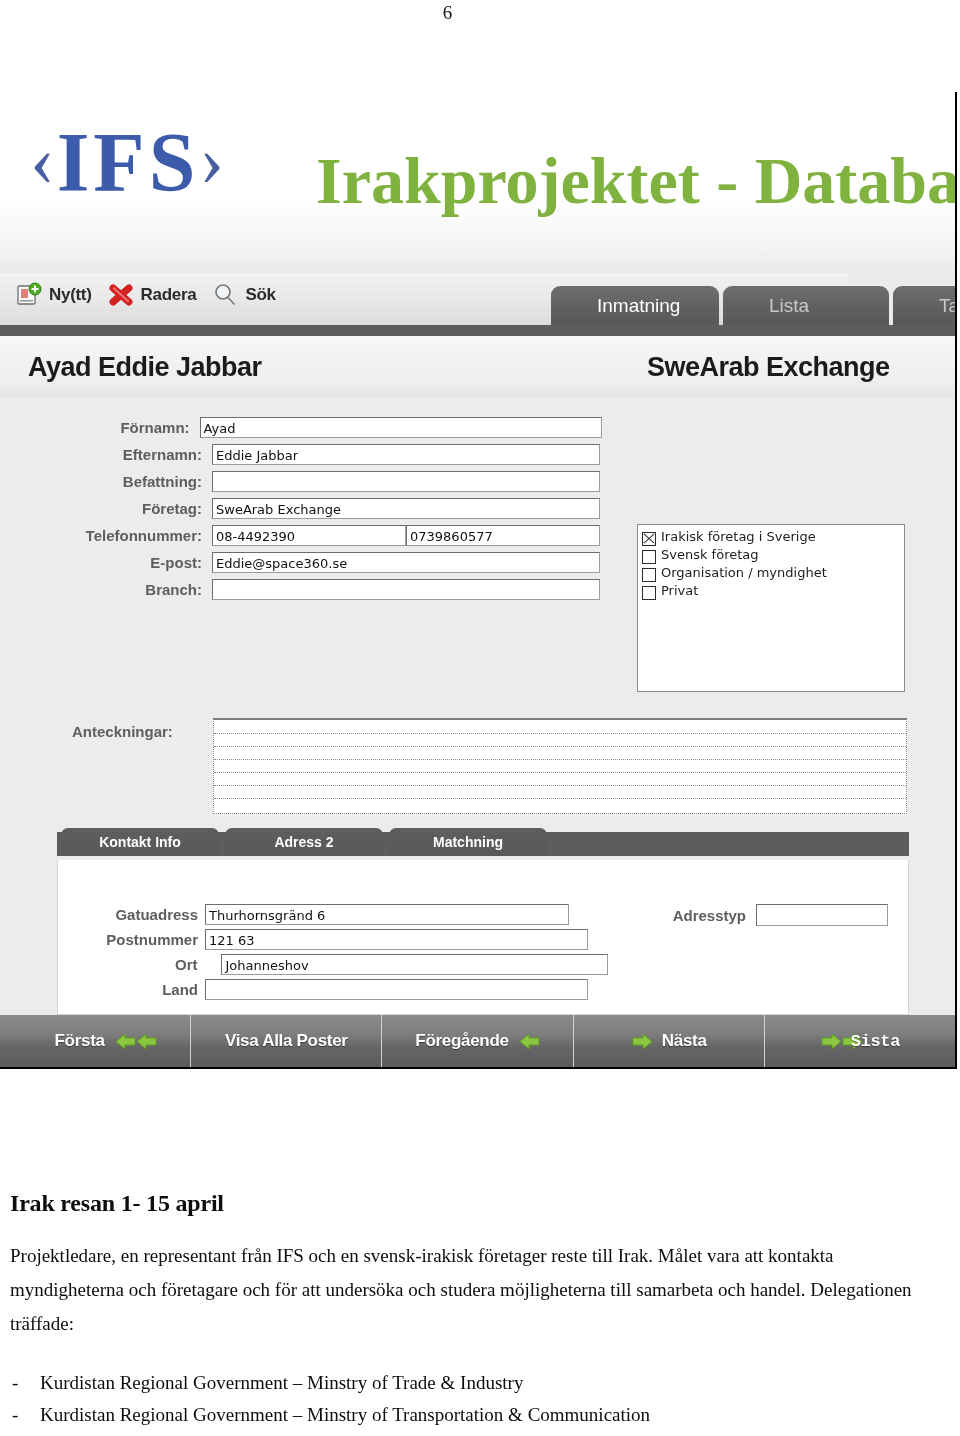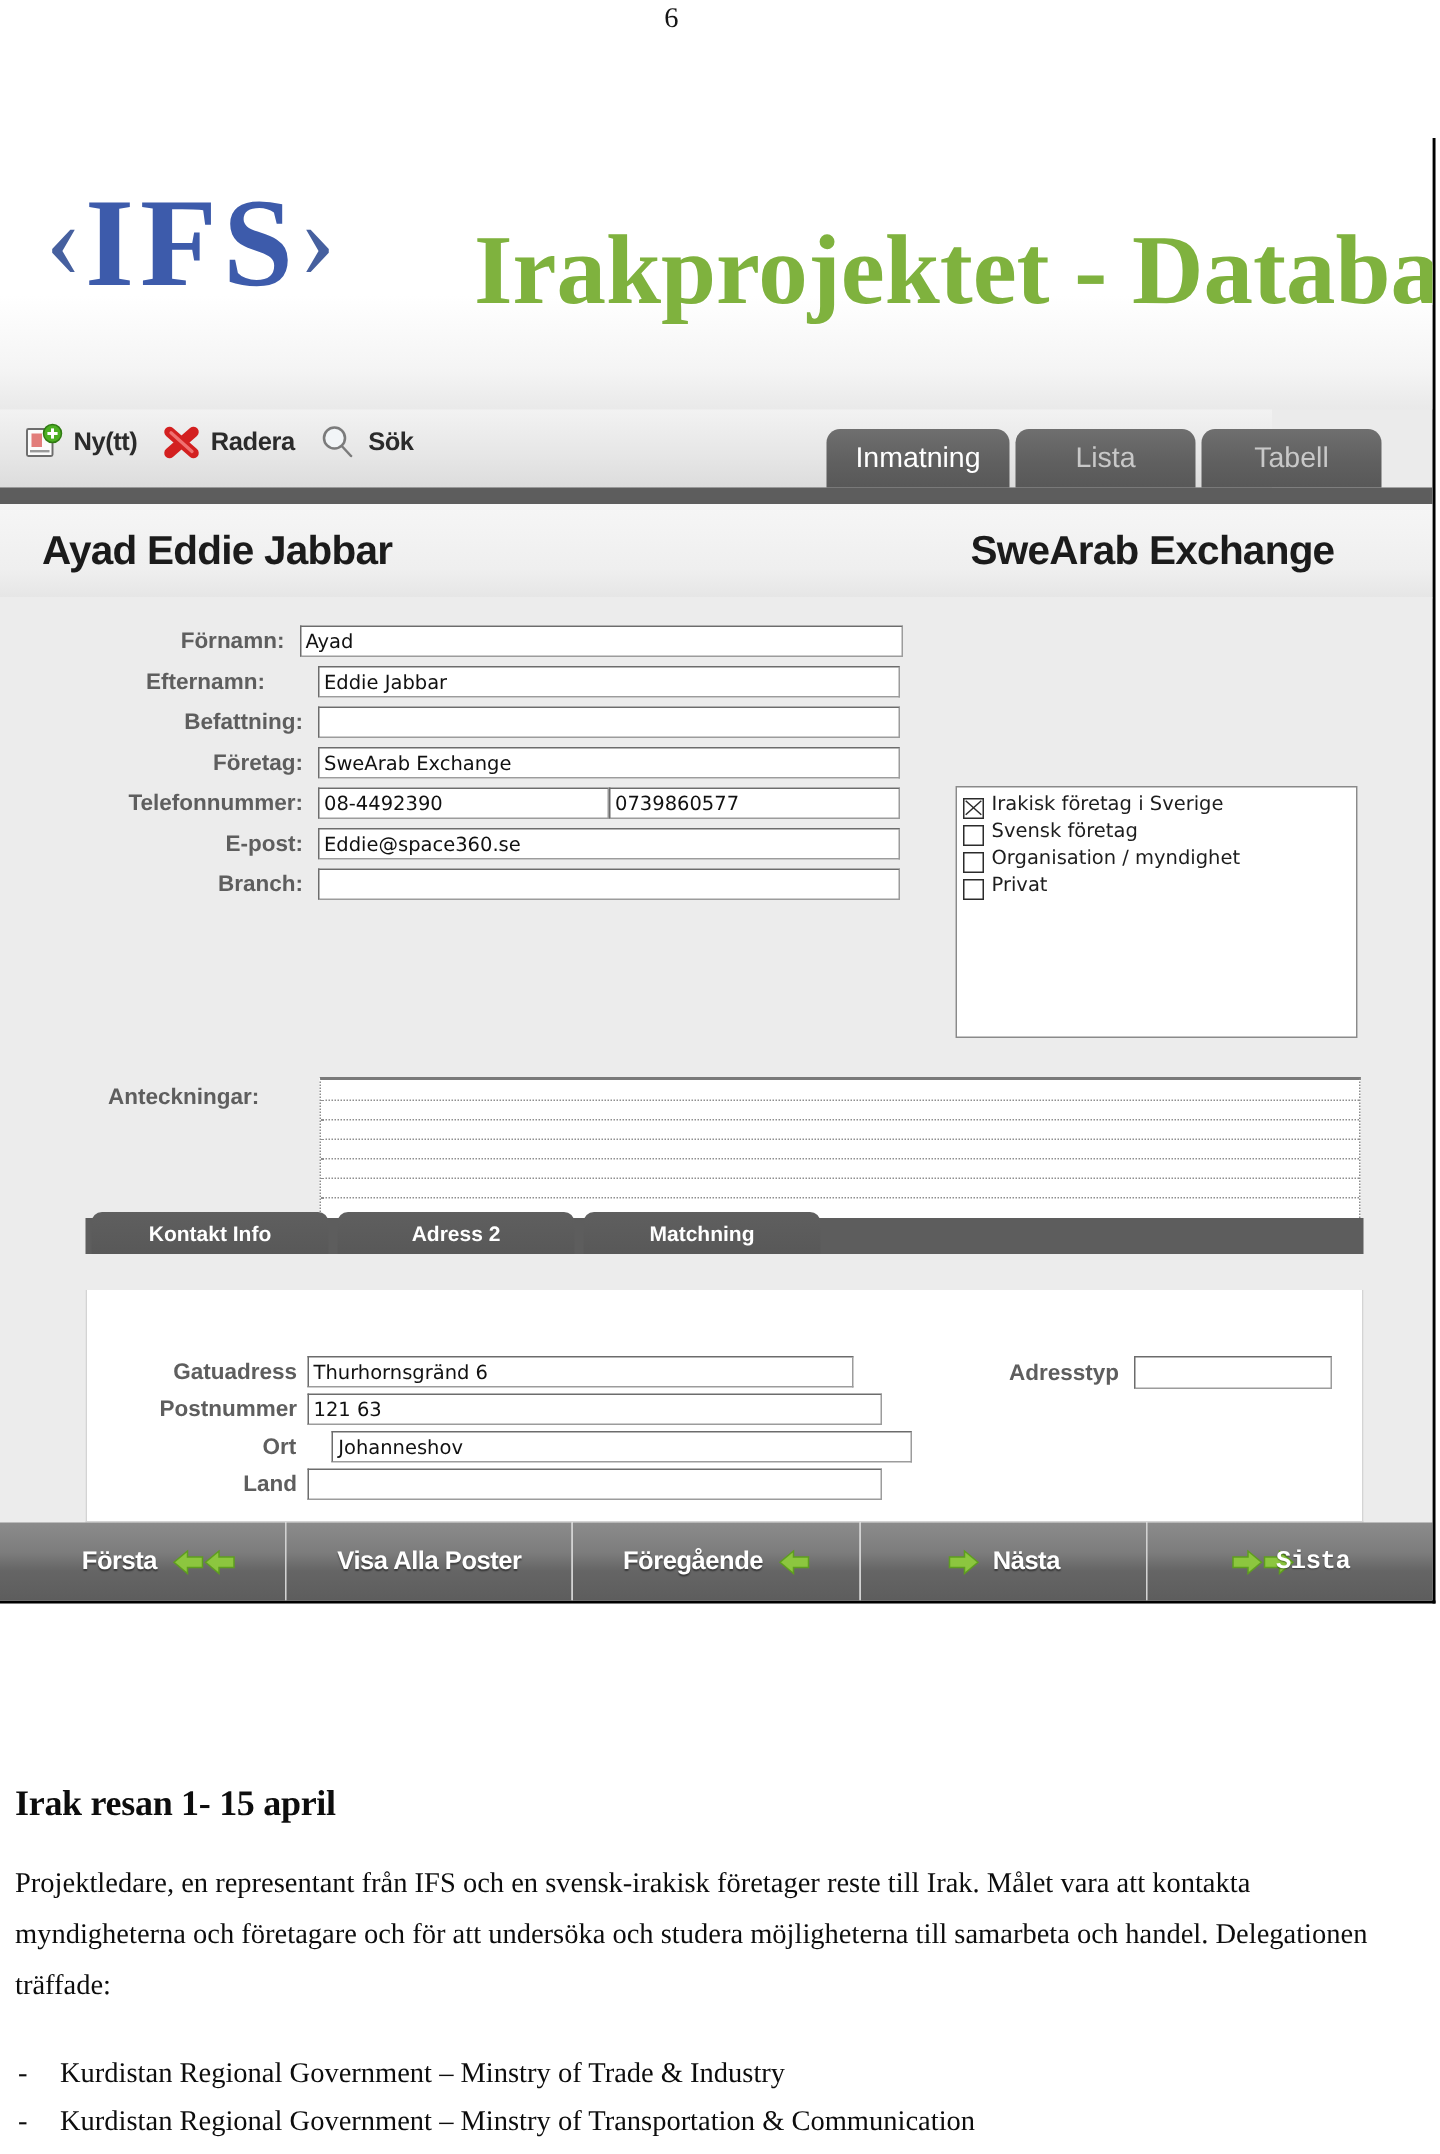--- a/index.html
+++ b/index.html
@@ -51,23 +51,23 @@
     font-family:"Liberation Sans", sans-serif;font-weight:bold;font-size:17px;color:#2b2b2b;
     letter-spacing:-.3px;
   }
   .ico{width:26px;height:26px;position:relative;display:inline-block;}
   
   .toptabs{position:absolute;left:551px;top:13px;display:flex;align-items:flex-end;gap:4px;}
   .ttab{
     width:122px;height:39px;
     background:linear-gradient(180deg,#6f6f6f 0%,#606060 55%,#585858 100%);
     border-radius:9px 9px 0 0;
-    display:flex;align-items:center;justify-content:center;
+    display:flex;align-items:center;
     font-family:"Liberation Sans", sans-serif;font-size:19px;
-    color:#c8c8c8;cursor:pointer;
+    color:#c8c8c8;cursor:pointer;padding-left:46px;
   }
   .ttab.active{color:#ffffff;}
   .ttab.w2{width:120px;}
   
   .darkstrip{
     position:absolute;left:0;top:233px;width:955px;height:11px;
     background:#5d5d5d;
   }
   
   .rec-header{
@@ -130,21 +130,21 @@
     position:absolute;left:213px;top:320px;width:694px;height:96px;
     background:#ffffff;border-top:2px solid #7a7a7a;
     border-left:1px dotted #8d8d8d;border-right:1px dotted #8d8d8d;border-bottom:1px dotted #8d8d8d;
     box-sizing:border-box;
   }
   .notes-box .rule{
     position:absolute;left:0;width:100%;height:0;border-top:1px dotted #8f8f8f;
   }
   
   .subtabs{
-    position:absolute;left:57px;top:414px;width:852px;height:24px;
+    position:absolute;left:57px;top:434px;width:852px;height:24px;
     background:#5d5d5d;display:flex;align-items:flex-end;text-align:center;
   }
   .stab{
     height:28px;width:158px;margin-right:6px;
     background:linear-gradient(180deg,#5f5f5f 0%,#585858 100%);
     border-radius:7px 7px 0 0;
     display:flex;align-items:center;justify-content:center;
     font-family:"Liberation Sans", sans-serif;font-weight:bold;font-size:14px;
     color:#ffffff;cursor:pointer;
   }
@@ -269,21 +269,21 @@
   </div>
 
   <div class="form-body">
 
     <div class="frow" style="left:72px;top:19px;width:530px;">
       <div class="flabel" style="width:130px;">Förnamn:</div>
       <div class="finput" style="width:444px;margin-left:10px;">Ayad</div>
     </div>
 
     <div class="frow" style="left:72px;top:46px;width:530px;">
-      <div class="flabel" style="width:130px;text-align:center;">Efternamn:</div>
+      <div class="flabel" style="width:130px;">Efternamn:</div>
       <div class="finput" style="width:388px;margin-left:10px;">Eddie Jabbar</div>
     </div>
 
     <div class="frow" style="left:72px;top:73px;width:530px;">
       <div class="flabel" style="width:130px;">Befattning:</div>
       <div class="finput" style="width:388px;margin-left:10px;"></div>
     </div>
 
     <div class="frow" style="left:72px;top:100px;width:530px;">
       <div class="flabel" style="width:130px;">Företag:</div>

